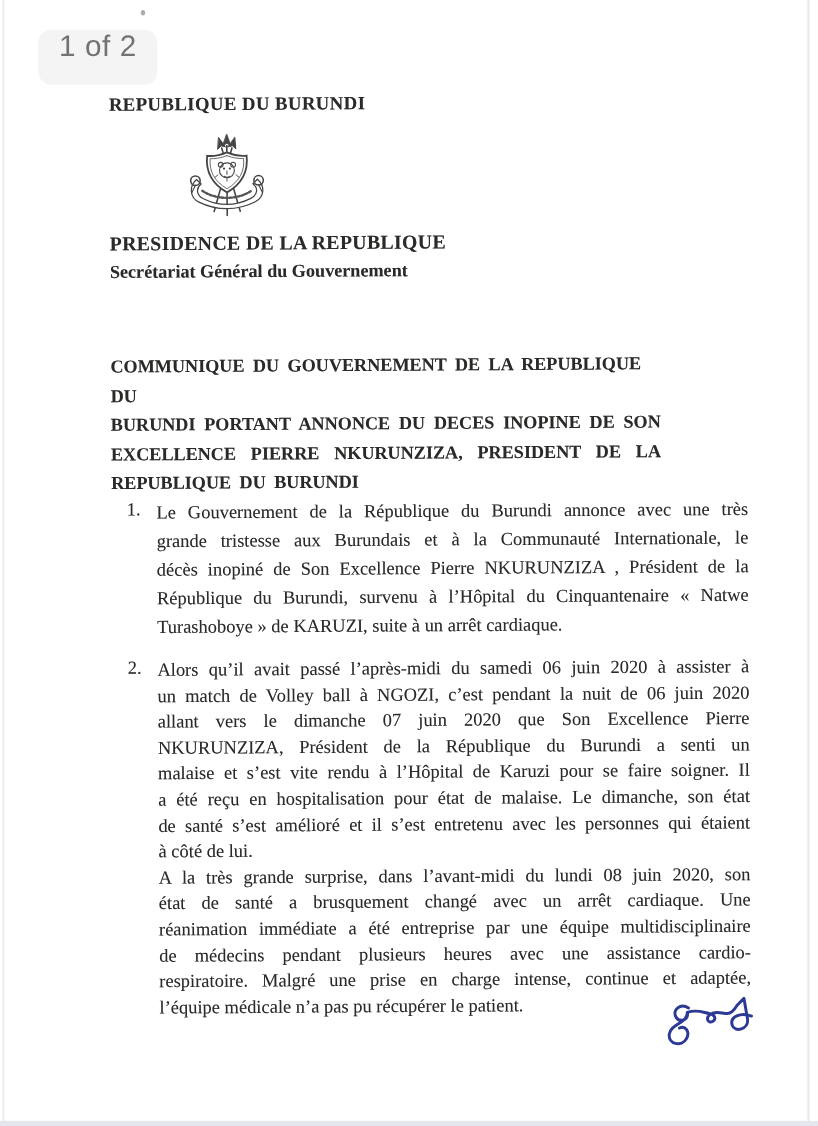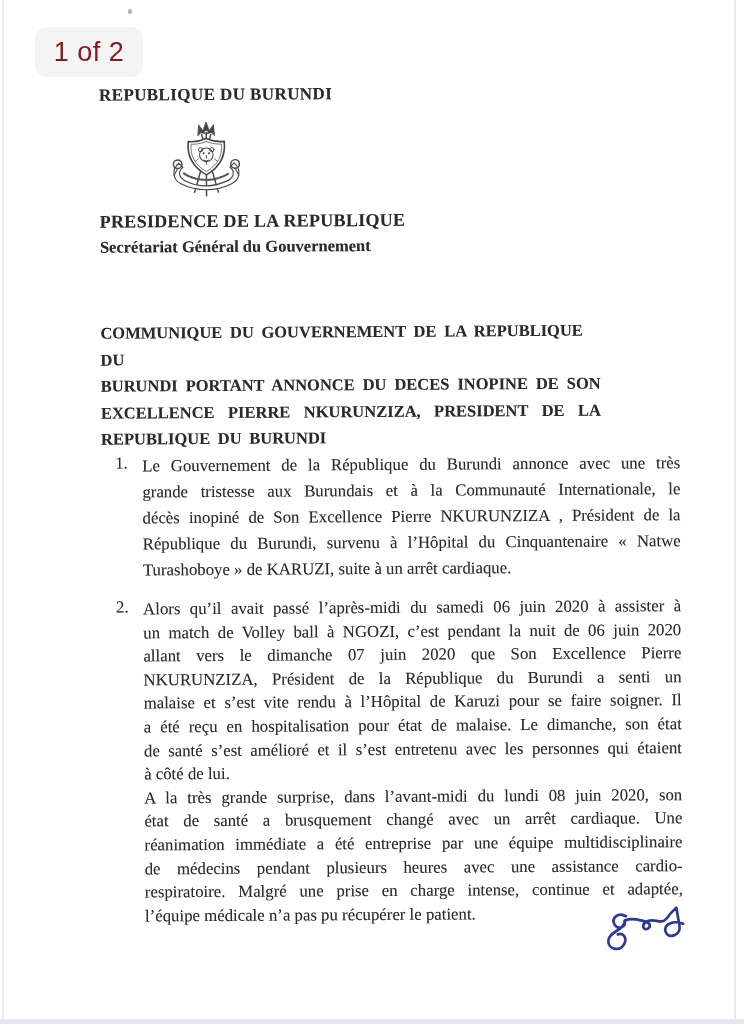--- a/index.html
+++ b/index.html
@@ -7,23 +7,23 @@
     position:relative; width:744px; height:1024px; background:#ffffff;
     overflow:hidden; font-family:"Liberation Serif", serif; color:#2b2a28;
   }
   .edge-left  { position:absolute; left:2px; top:0; width:2px; height:100%; background:#ededf2; }
   .edge-right { position:absolute; left:734px; top:0; width:2px; height:100%; background:#e9e9ef; }
   .edge-bottom{ position:absolute; left:0; bottom:0; width:100%; height:5px; background:#e6e7ee; }
   .speck { position:absolute; left:128px; top:9px; width:4px; height:5px; border-radius:50%; background:#6a6a6a; opacity:.55; }
 
   .badge {
     position:absolute; left:35px; top:27px; width:108px; height:50px; border-radius:12px;
-    background:#f4f4f5; color:#7f1d1d; font-family:"Liberation Sans", sans-serif;
+    background:#f4f4f5; color:#737373; font-family:"Liberation Sans", sans-serif;
     font-size:27px; font-weight:500; letter-spacing:0.5px;
-    display:flex; align-items:center; justify-content:center; z-index:5;
+    display:flex; justify-content:center; z-index:5;
   }
 
   .doc { position:absolute; inset:0; transform:rotate(-0.35deg); transform-origin:50% 42%; }
   .doc * { text-shadow:0 0 0.5px rgba(45,42,40,0.35); }
 
   .h-country    { position:absolute; left:101px; top:84px;  font-weight:bold; font-size:17px;   letter-spacing:0.4px; }
   .emblem       { position:absolute; left:168px; top:121px; width:80px; height:77px; }
   .h-presidency { position:absolute; left:101px; top:210px; font-weight:bold; font-size:18px;   letter-spacing:0.3px; }
   .h-secretariat{ position:absolute; left:101px; top:236px; font-weight:bold; font-size:16.5px; }
 

